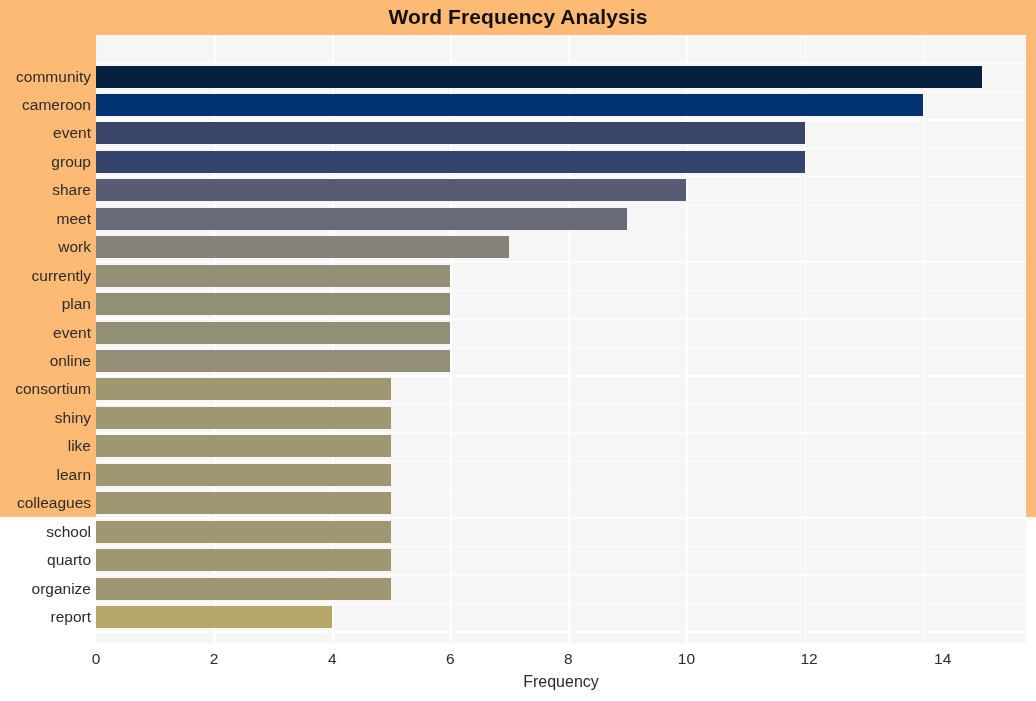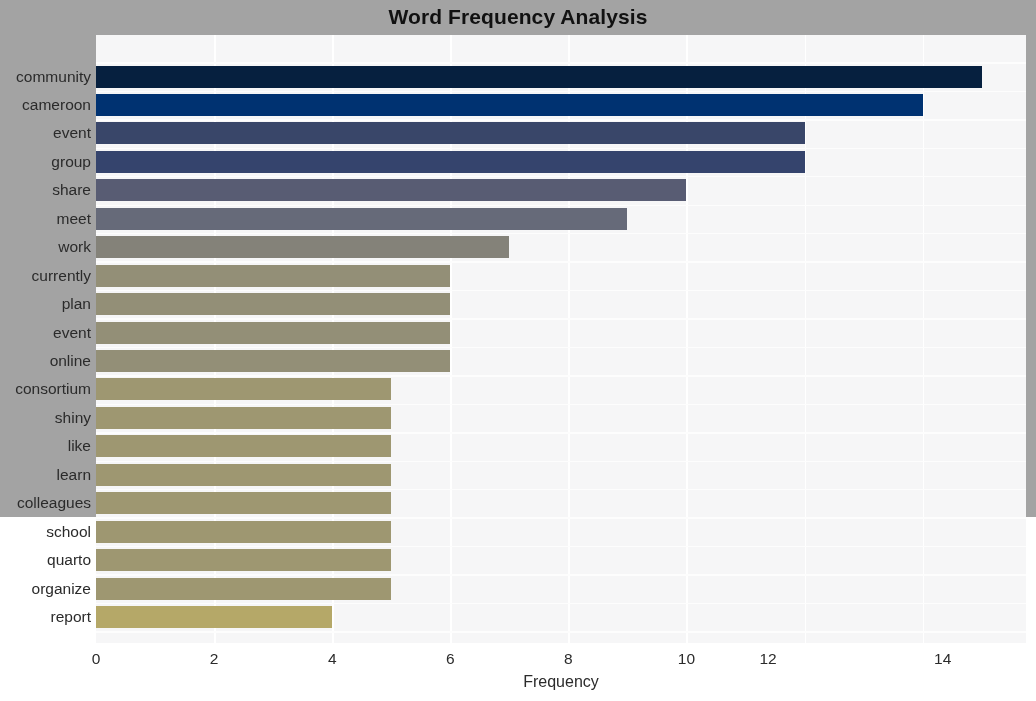--- a/index.html
+++ b/index.html
@@ -10,21 +10,21 @@
   body {
     width: 1036px;
     height: 701px;
     font-family: "Liberation Sans", sans-serif;
     overflow: hidden;
   }
   #figure {
     position: relative;
     width: 1036px;
     height: 517px;
-    background: #a3a3a3;
+    background: #fdba74;
   }
   #chart-title {
     position: absolute;
     left: 0;
     top: 5px;
     width: 1036px;
     text-align: center;
     font-size: 21px;
     font-weight: bold;
     color: #111111;
@@ -186,19 +186,19 @@
       <div class="ytick" style="top: 574.05px;">report</div>
     </div>
 
   <div id="xtick-layer">
       <div class="xtick" style="left: 96px;">0</div>
       <div class="xtick" style="left: 214.095px;">2</div>
       <div class="xtick" style="left: 332.19px;">4</div>
       <div class="xtick" style="left: 450.286px;">6</div>
       <div class="xtick" style="left: 568.381px;">8</div>
       <div class="xtick" style="left: 686.476px; text-align: center;">10</div>
-      <div class="xtick" style="left: 768px;">12</div>
+      <div class="xtick" style="left: 809px;">12</div>
       <div class="xtick" style="left: 922.667px; margin-left: 20px;">14</div>
     </div>
 
   <div id="xlabel">Frequency</div>
 
 </div>
 
 </body></html>

